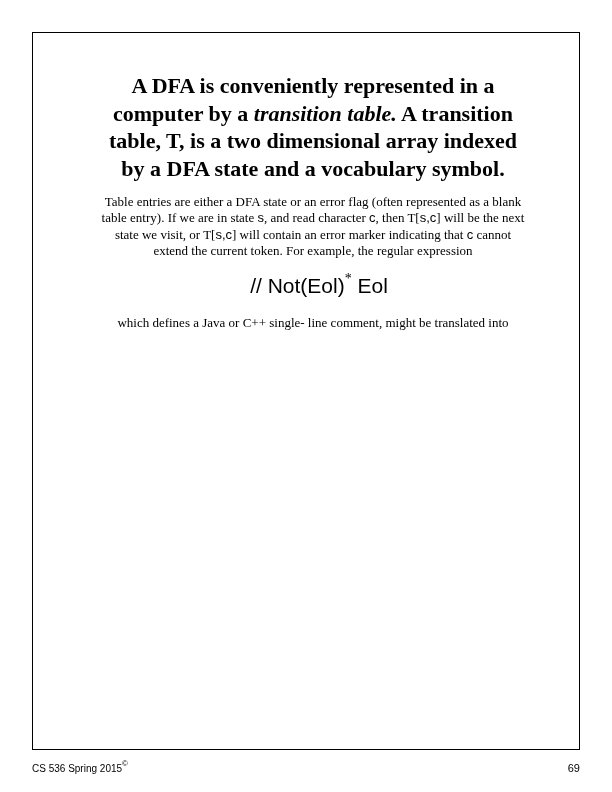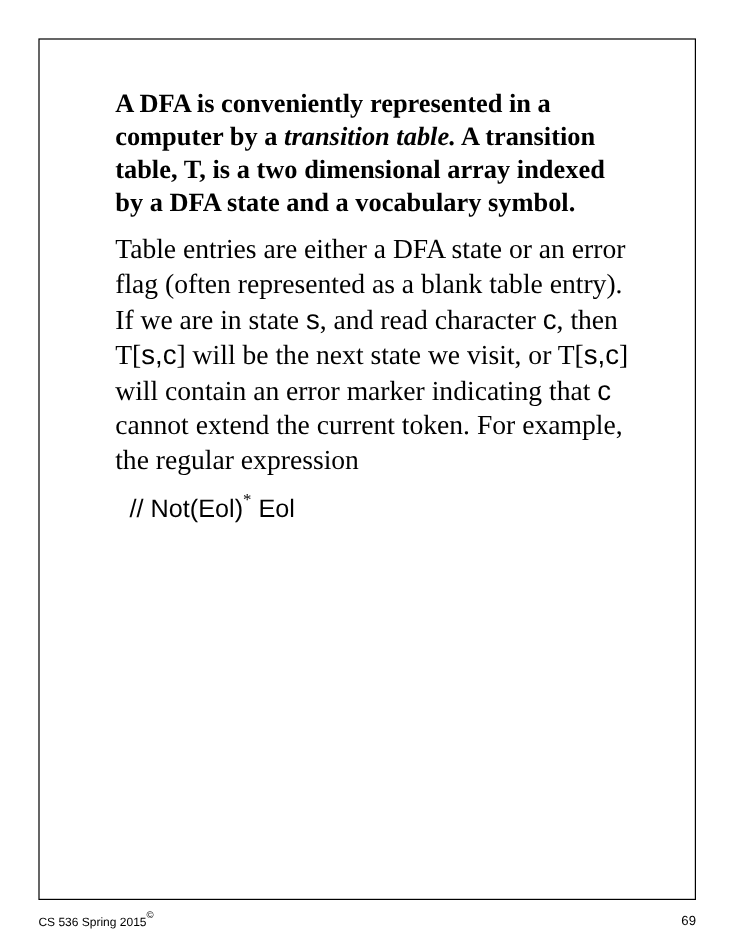--- a/index.html
+++ b/index.html
@@ -21,32 +21,33 @@
       right: 32px;
       bottom: 42px;
       border: 1px solid black;
     }
     .content {
       position: absolute;
       top: 72px;
       left: 96px;
       right: 82px;
       color: black;
+      text-align: center;
     }
     .para-bold {
       font-weight: bold;
       font-size: 22px;
       line-height: 1.25;
       margin-bottom: 12px;
     }
     .para-bold .italic {
       font-style: italic;
     }
     .para-normal {
-      font-size: 23px;
+      font-size: 13px;
       line-height: 1.25;
       margin-bottom: 14px;
     }
     .expr {
       font-size: 21px;
       margin-left: 12px;
       margin-bottom: 16px;
       margin-top: 10px;
       position: relative;
     }
@@ -102,20 +103,21 @@
   </p>
 
   <p class="para-normal">
     <span>Table entries are either a DFA state or an error flag (often represented as a blank table entry). If we are in state </span><span class="sans">s</span><span>, and read character </span><span class="sans">c</span><span>, then T[</span><span class="sans">s</span><span class="sans">,</span><span class="sans">c</span><span>] will be the next state we visit, or T[</span><span class="sans">s</span><span class="sans">,</span><span class="sans">c</span><span>] will contain an error marker indicating that </span><span class="sans">c</span><span> cannot extend the current token. For example, the regular expression</span>
   </p>
 
   <p class="expr">
     <span class="slash">//</span><span class="func">  Not(Eol)</span><span class="star">*</span><span class="func"> Eol</span>
   </p>
 
+  <p class="para-normal">which defines a Java or C++ single- line comment, might be translated into</p>
 
 </div>
 
 <div class="footer-left">
   <span>CS 536  Spring 2015</span><span class="copy">©</span>
 </div>
 
 <div class="footer-right">69</div>
 
 </body></html>

